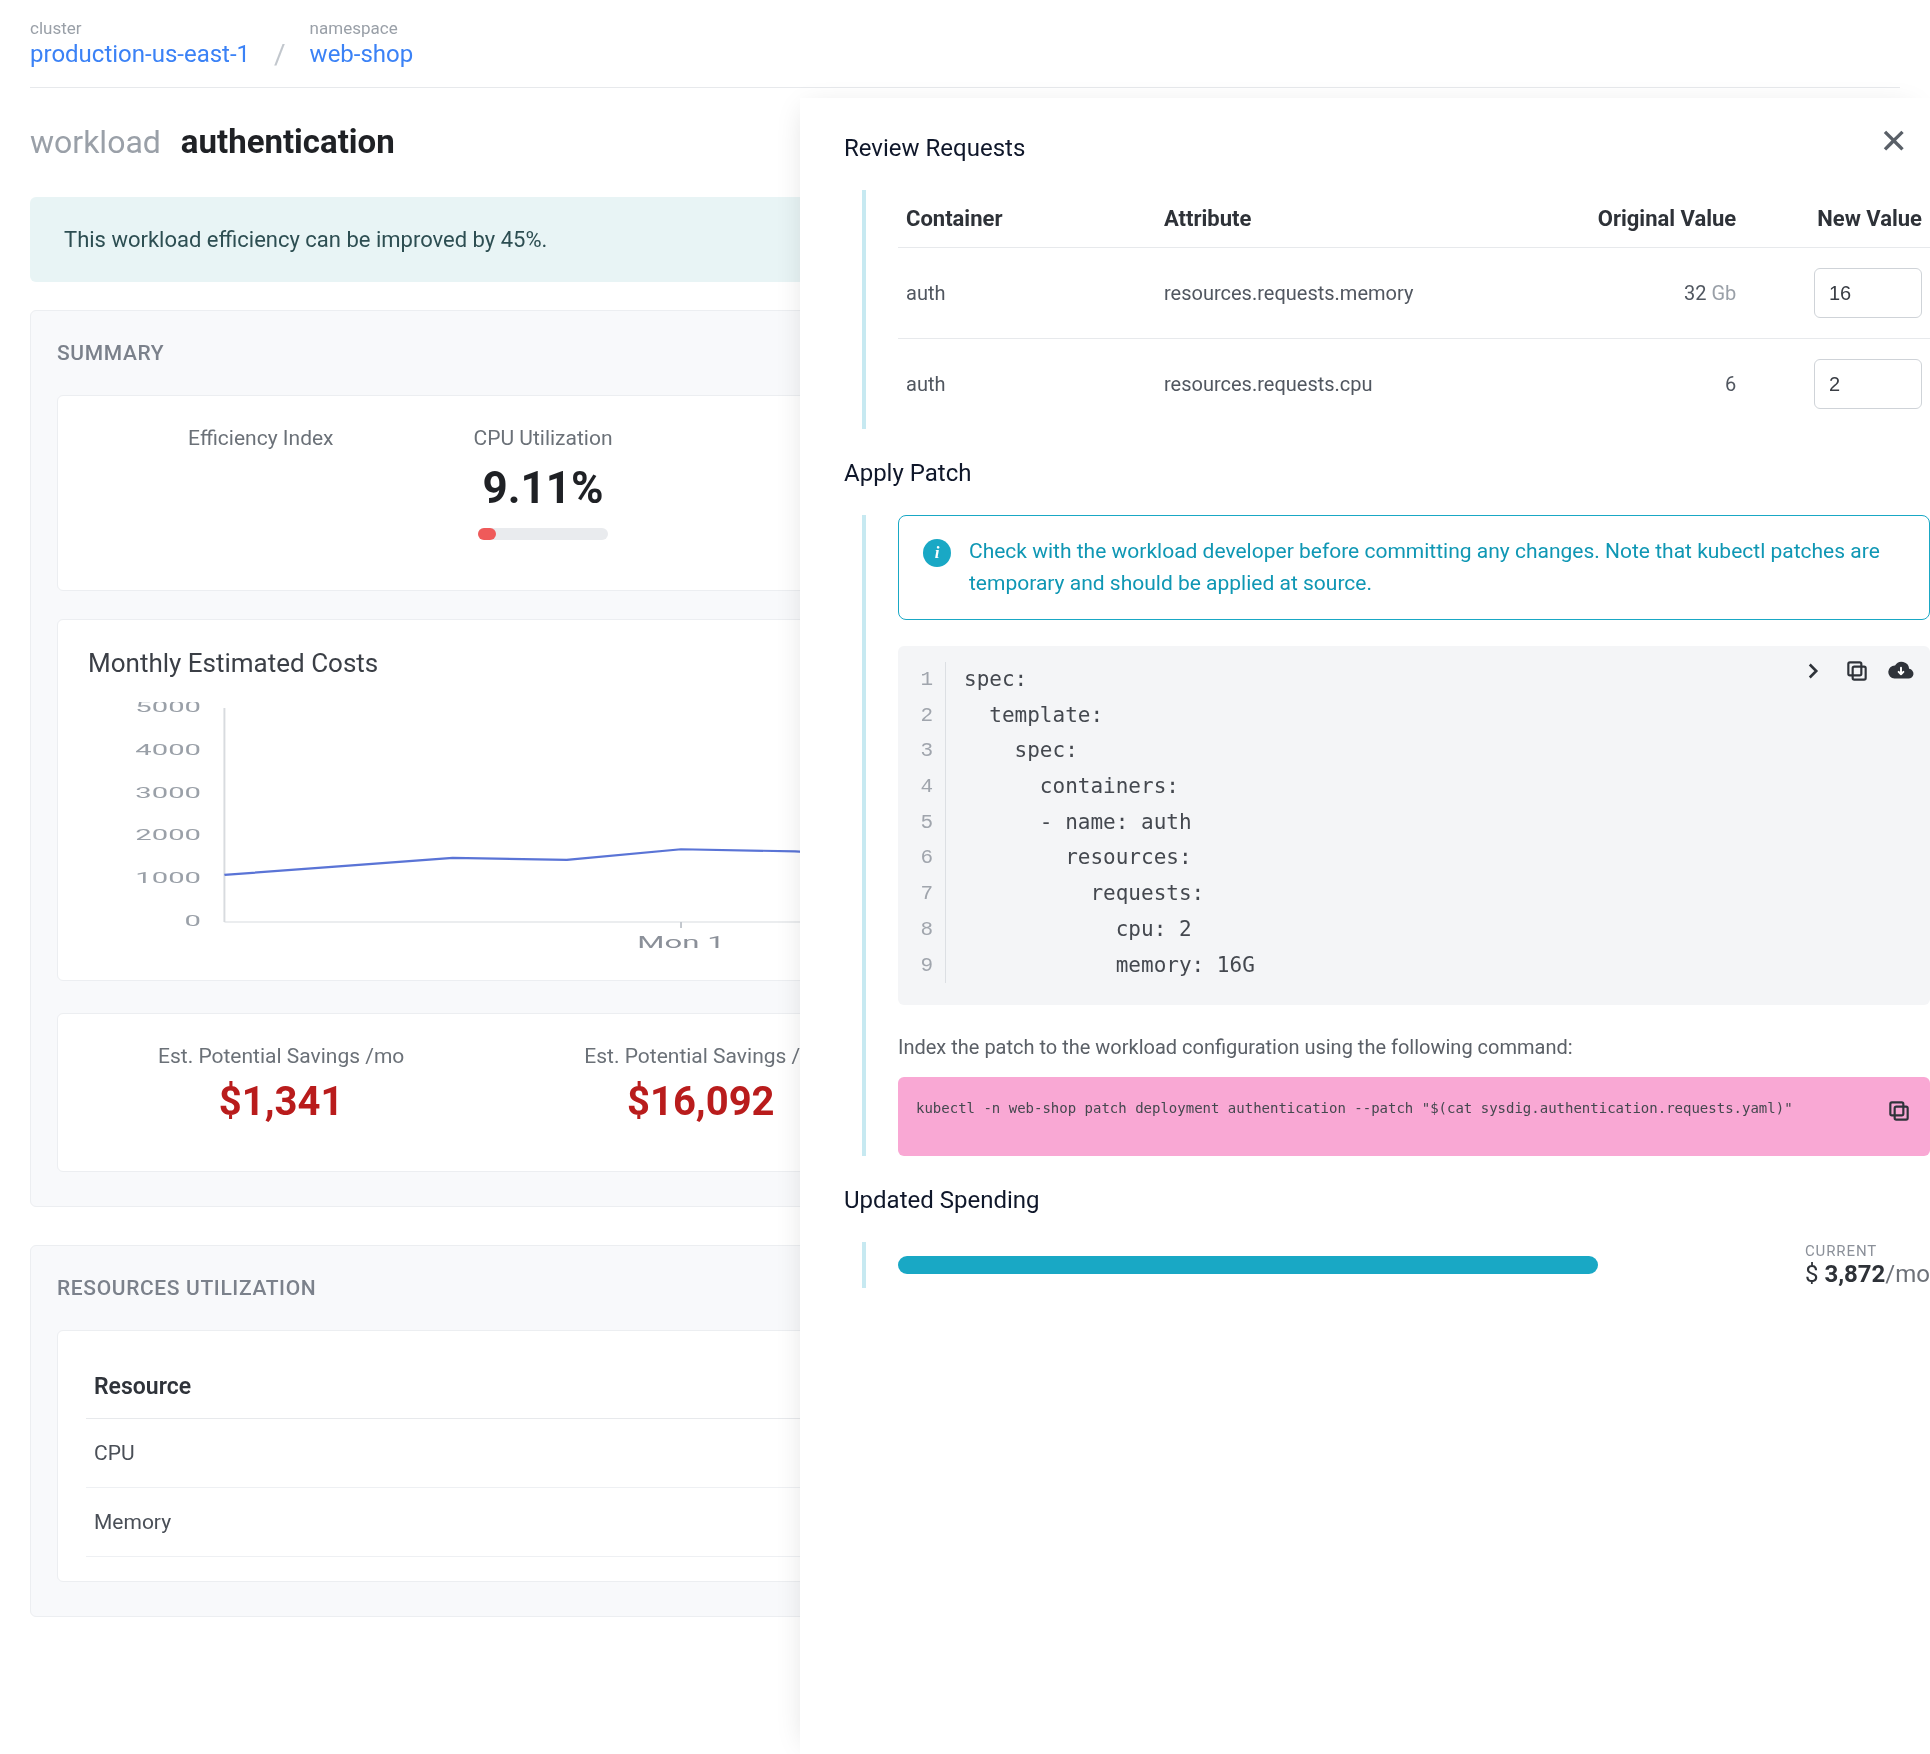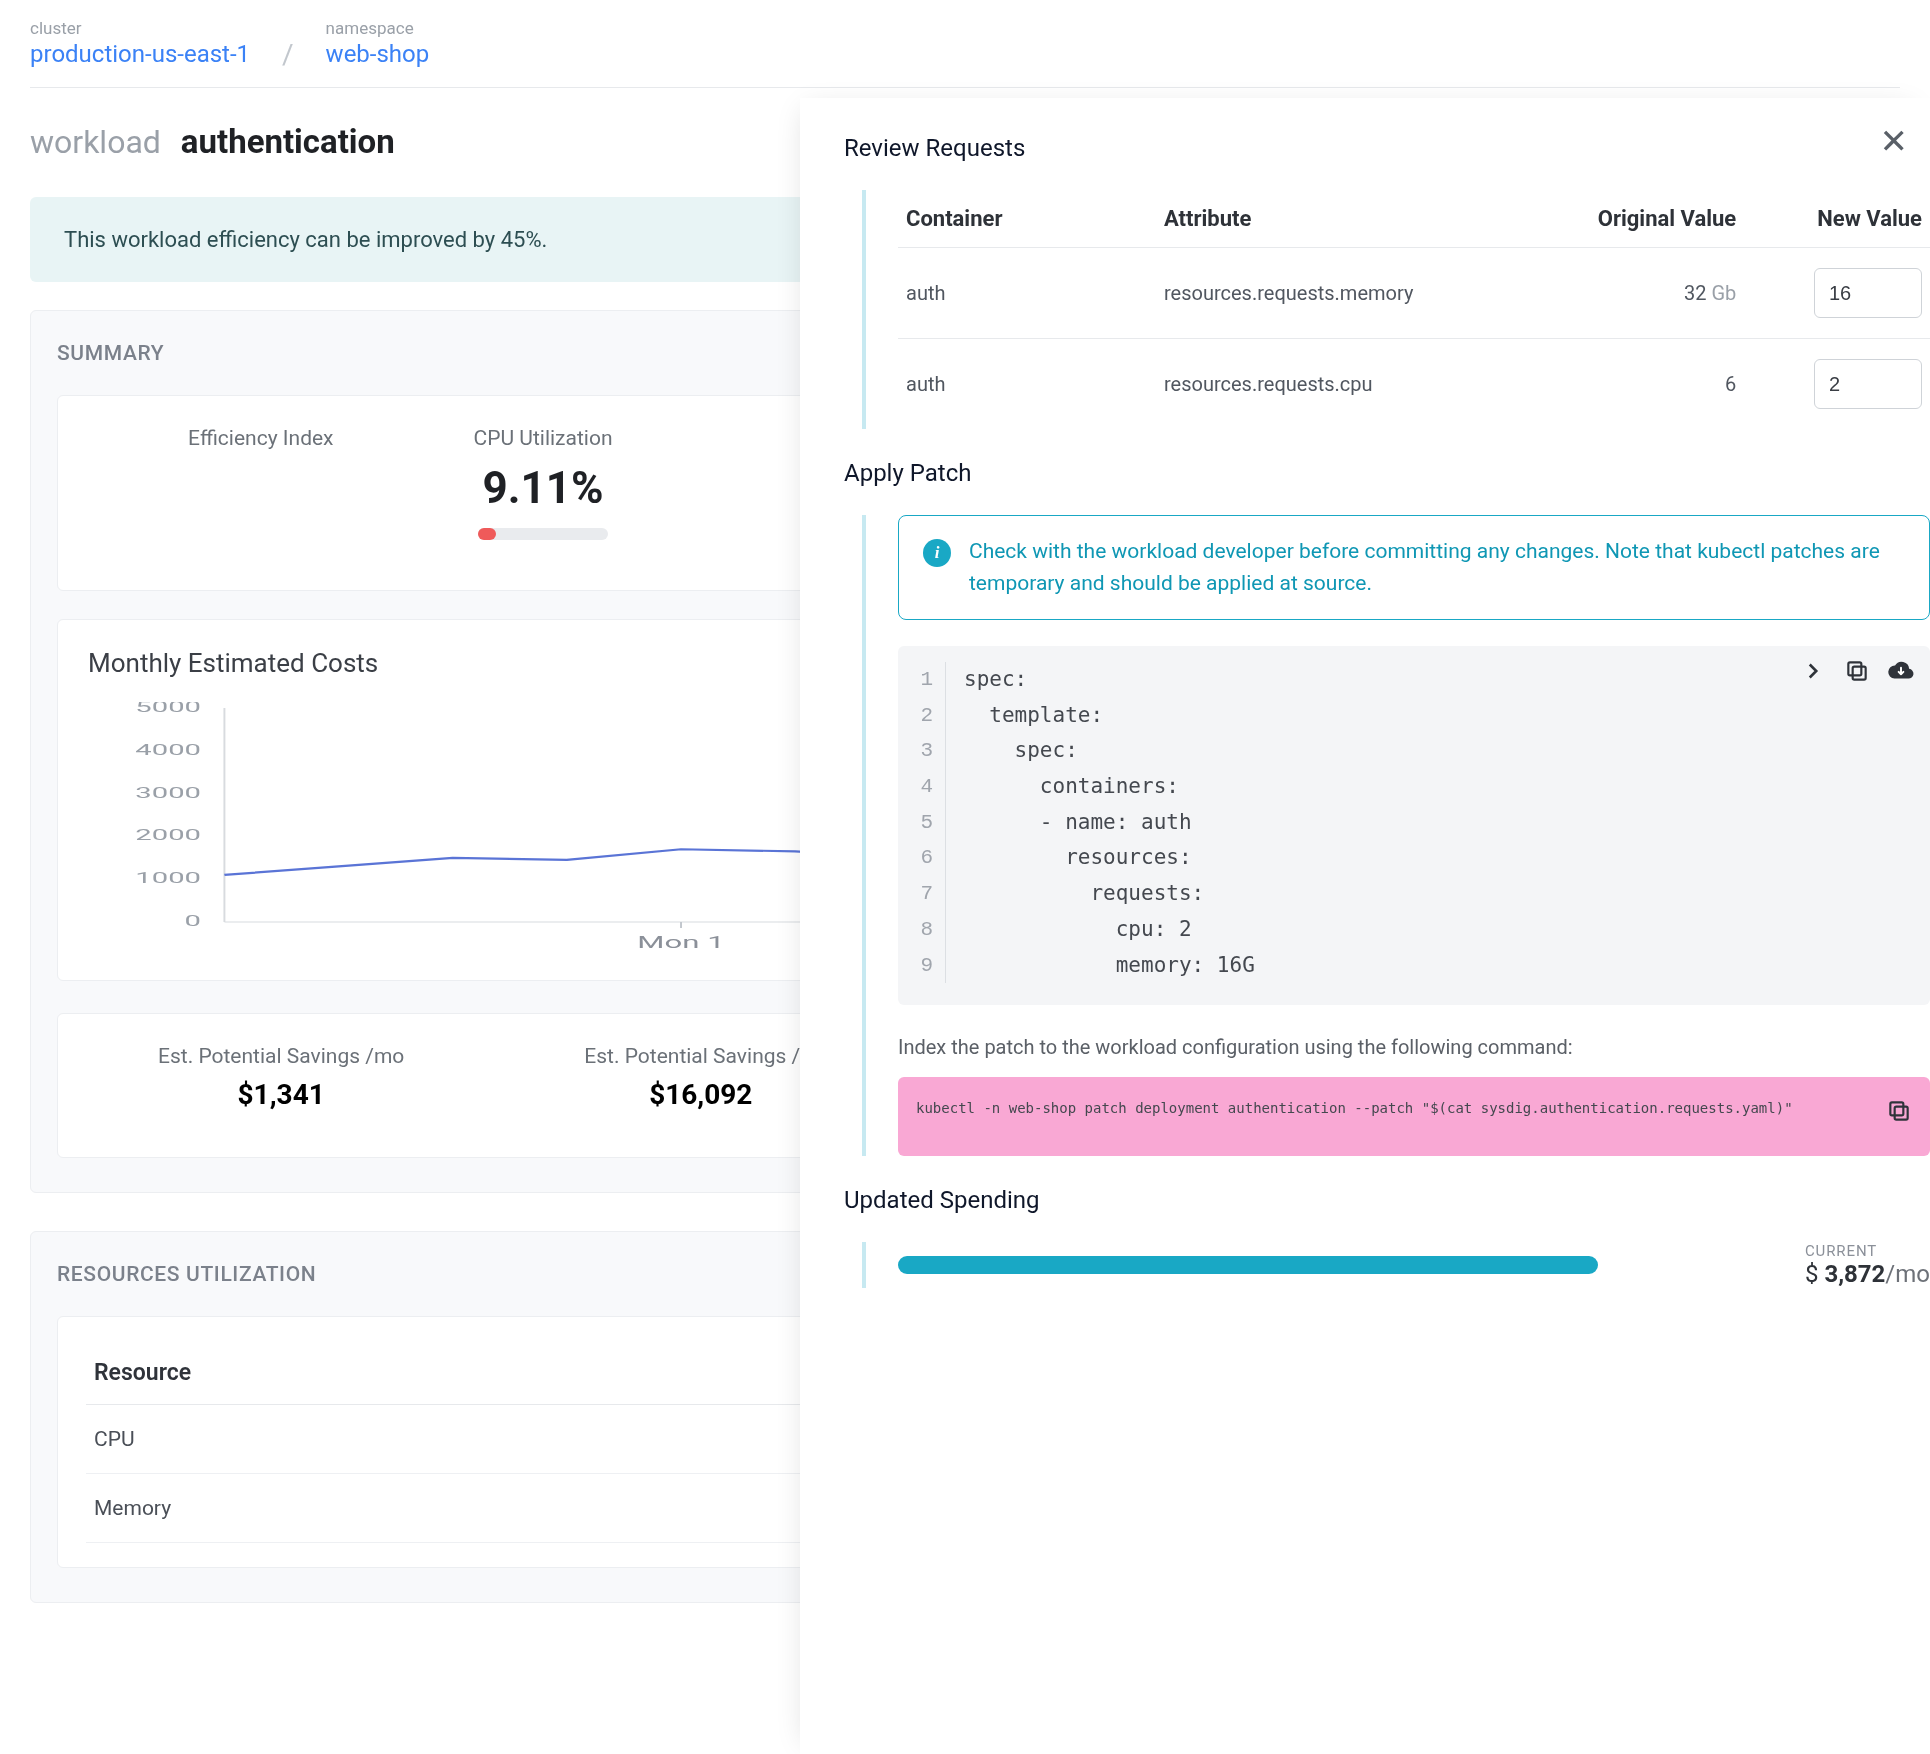--- a/index.html
+++ b/index.html
@@ -15,21 +15,21 @@
   .page {
     position: relative;
     width: 100%;
     height: 100%;
     padding: 18px 30px 0 30px;
   }
 
   
   .breadcrumb {
     display: flex;
-    gap: 32px;
+    gap: 24px;
     align-items: flex-end;
     color: #8b9099;
     font-size: 18px;
     line-height: 1.2;
     padding-bottom: 18px;
     border-bottom: 1px solid #e7e9ec;
     margin-bottom: 34px;
   }
   .bc-item .bc-label { font-size: 17px; color: #9aa0a8; margin-bottom: 2px; }
   .bc-item .bc-value { font-size: 24px; color: #3b82f6; }
@@ -108,21 +108,21 @@
 
   
   .savings-row {
     margin-top: 32px;
     padding: 30px 20px 46px 20px;
     display: flex;
     gap: 180px;
   }
   .sav { text-align: center; }
   .sav .s-label { font-size: 21px; color: #6b7178; margin-bottom: 10px; white-space: nowrap; }
-  .sav .s-value { font-size: 28px; font-weight: 700; color: #000000; }
+  .sav .s-value { font-size: 40px; font-weight: 700; color: #b91c1c; }
 
   
   .res-card { padding: 24px 28px; }
   .res-table { width: 100%; border-collapse: collapse; }
   .res-table th {
     text-align: left; font-size: 23px; font-weight: 600;
     padding: 18px 8px; border-bottom: 1px solid #e7e9ec; color: #2f333a;
   }
   .res-table th.req { text-align: right; }
   .res-table td {

